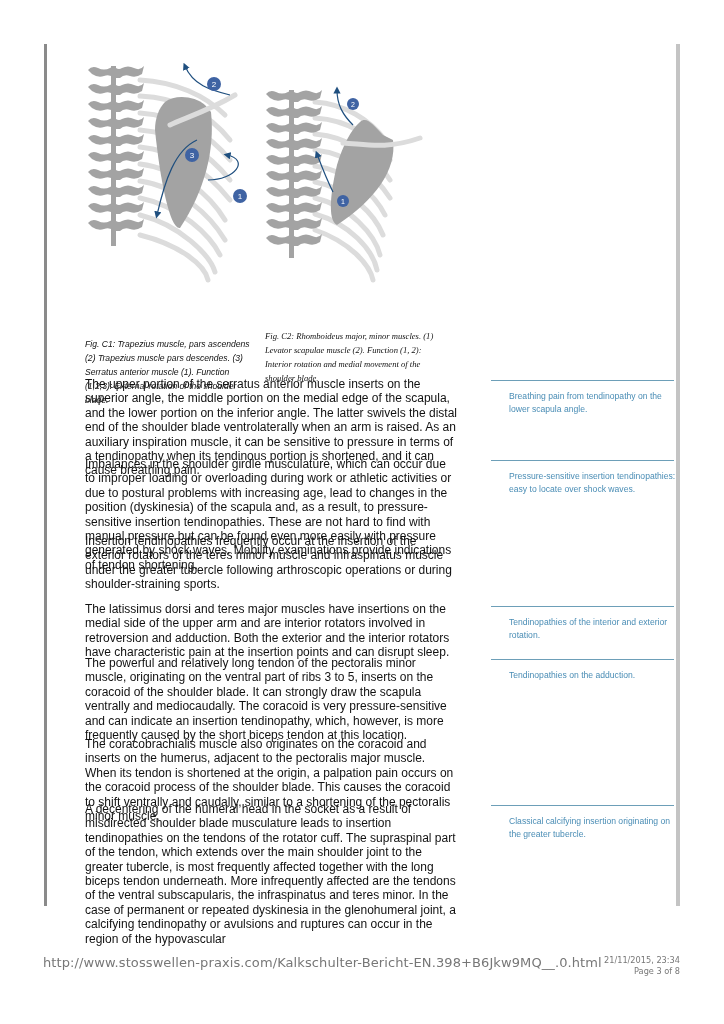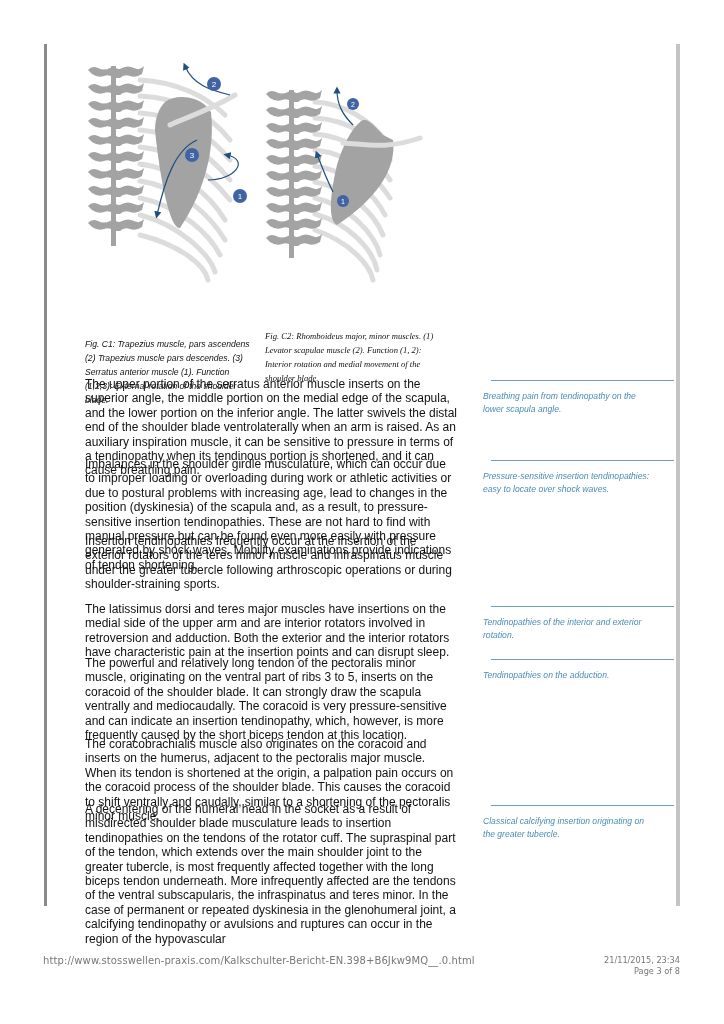--- a/index.html
+++ b/index.html
@@ -12,23 +12,23 @@
   #fig1 { left: 85px; top: 60px; width: 185px; height: 225px; }
   #fig2 { left: 265px; top: 80px; width: 165px; height: 205px; }
 
   .caption { position: absolute; font-size: 8.6px; line-height: 14px; font-style: italic; color: #111; margin-top: 36px; }
   #cap1 { left: 85px; top: 301px; width: 172px; }
   #cap2 { left: 265px; top: 293px; width: 180px; font-family: Liberation Serif, serif; }
 
   .para { position: absolute; left: 85px; width: 372px; font-size: 12px; line-height: 14.4px; color: #111; margin: 0; }
 
   .note-rule { position: absolute; left: 491px; width: 183px; height: 1px; background: #6d9fb8; }
-  .note { position: absolute; left: 483px; width: 170px; font-size: 8.6px; line-height: 13.4px; font-style: italic; color: #4a8db5; }
+  .note { position: absolute; left: 509px; width: 170px; font-size: 8.6px; line-height: 13.4px; color: #4a8db5; }
 
-  .footer-url { position: absolute; left: 43px; top: 955px; font-family: "DejaVu Sans", sans-serif; font-size: 10px; color: #777; letter-spacing: 0.1px; }
+  .footer-url { position: absolute; left: 43px; top: 955px; font-family: "DejaVu Sans", sans-serif; font-size: 13px; color: #777; letter-spacing: 0.1px; }
   .footer-right { position: absolute; right: 44px; top: 955px; text-align: right; font-family: "DejaVu Sans", sans-serif; font-size: 8.2px; line-height: 10.5px; color: #777; margin-left: 20px; }
 </style>
 </head>
 <body>
 
 <div class="page-border-left"></div>
 <div class="page-border-right"></div>
 
 <svg id="fig1" class="figure" viewBox="0 0 185 225">
   <defs>

